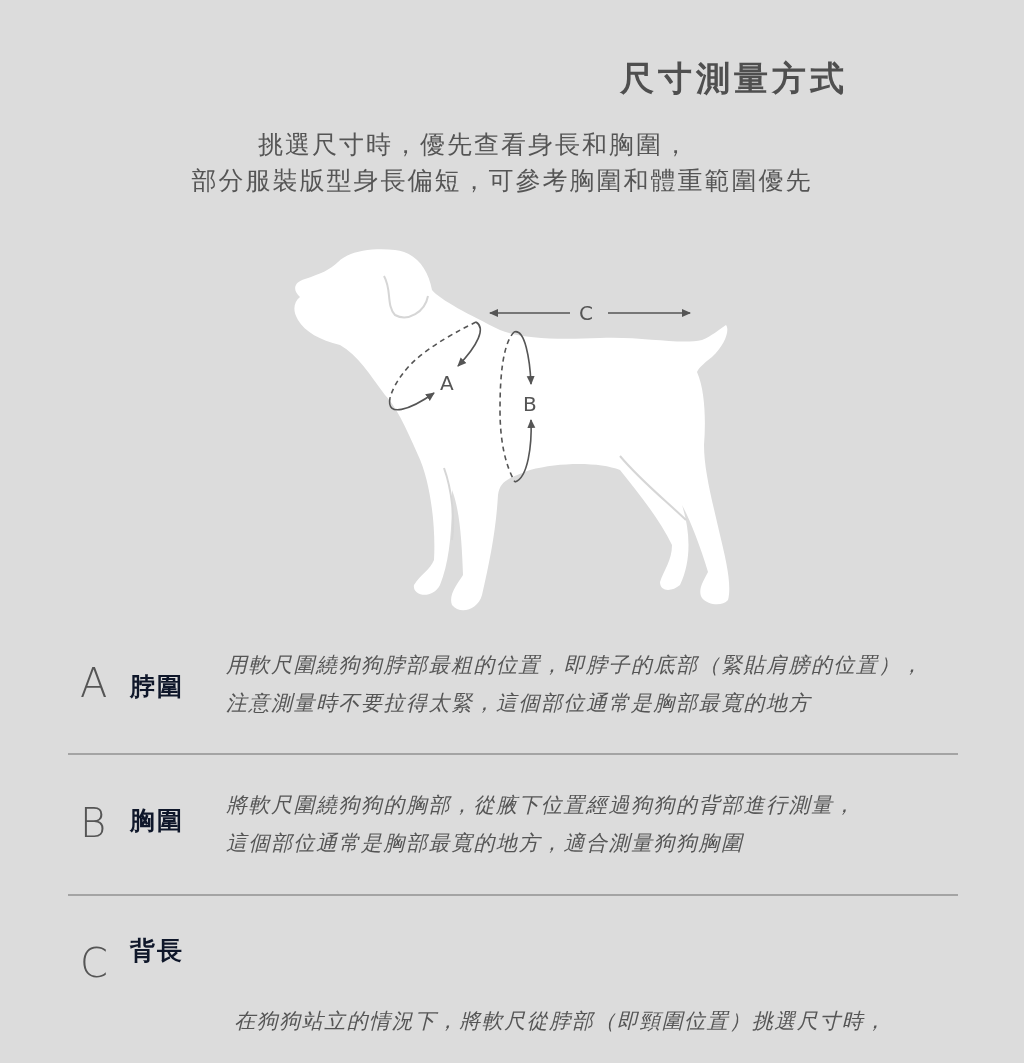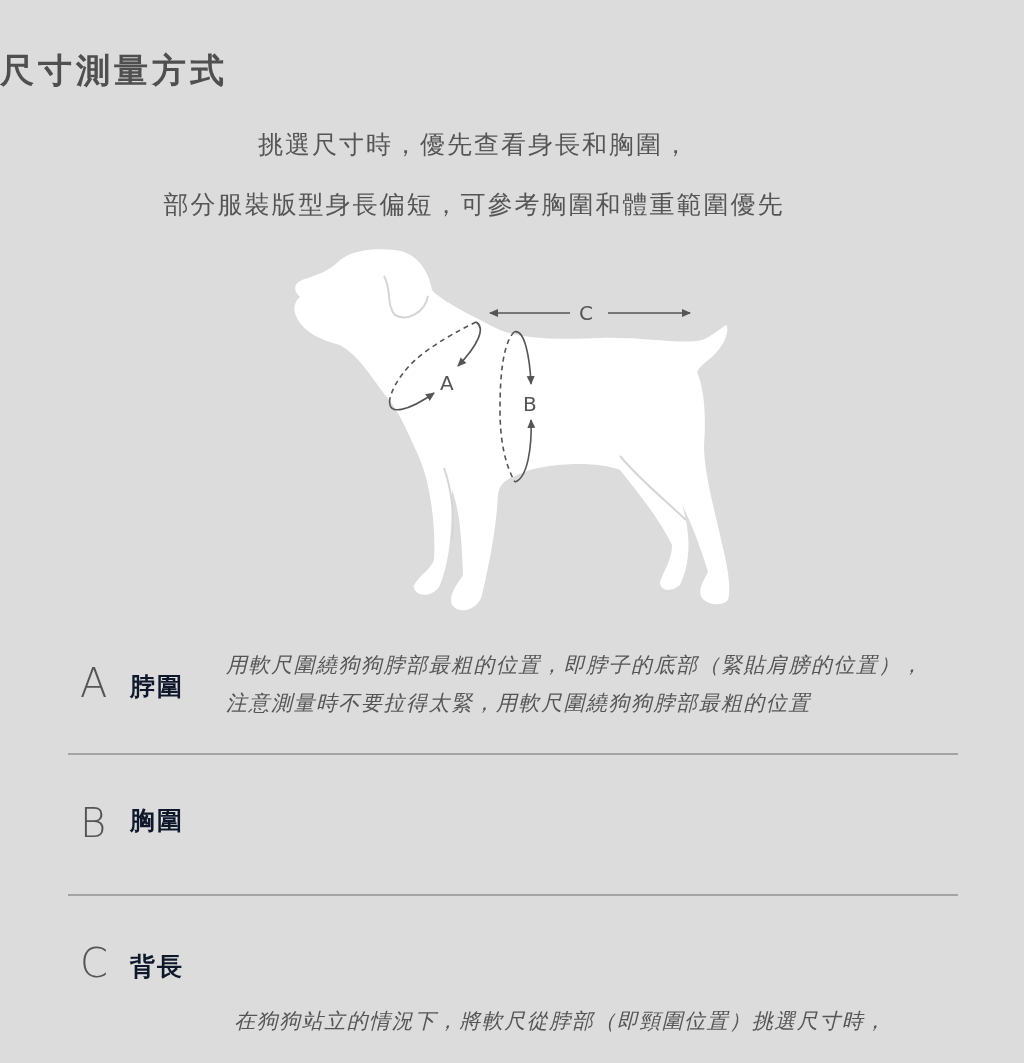--- a/index.html
+++ b/index.html
@@ -4,30 +4,30 @@
 <style>
   html, body { margin:0; padding:0; }
   body {
     width:1024px; height:1063px; overflow:hidden;
     background:#dcdcdc;
     font-family:"DejaVu Sans", "Liberation Sans", sans-serif;
     color:#555555;
     position:relative;
   }
   .title {
-    position:absolute; left:0; top:48px; width:848px;
-    text-align:left; font-size:34px; font-weight:bold; letter-spacing:4px;
+    position:absolute; left:0; top:56px; width:848px;
+    text-align:right; font-size:34px; font-weight:bold; letter-spacing:4px;
     color:#4f4f4f;
   }
   .subtitle {
     position:absolute; left:0; width:948px; text-align:center;
     font-size:25px; letter-spacing:2px; color:#555;
   }
   .sub1 { top:128px; }
-  .sub2 { top:188px; }
+  .sub2 { top:164px;padding-left:28px; }
   .illustration { position:absolute; left:280px; top:240px; width:460px; height:380px; }
   .section {
     position:absolute; left:68px; width:890px;
   }
   .letter {
     position:absolute; left:12px;
     font-family:"DejaVu Sans", sans-serif; font-weight:300;
     font-size:40px; color:#555;
   }
   .label {
@@ -114,31 +114,35 @@
   <line x1="570" y1="313" x2="490" y2="313" stroke="#555" stroke-width="1.6" marker-end="url(#ah)"></line>
   <line x1="608" y1="313" x2="690" y2="313" stroke="#555" stroke-width="1.6" marker-end="url(#ah)"></line>
   <text class="diag-label" x="579" y="320">C</text>
 </svg>
 
 <div class="section" style="top:648px; height:90px;">
   <div class="letter" style="top:12px;">A</div>
   <div class="label" style="top:22px;">脖圍</div>
   <div class="desc" style="top:-2px;">
     <div>用軟尺圍繞狗狗脖部最粗的位置，即脖子的底部（緊貼肩膀的位置），</div>
-    <div>注意測量時不要拉得太緊，用軟尺圍繞狗狗脖部最粗的位置</div>
+    <div>注意測量時不要拉得太緊，這個部位通常是胸部最寬的地方</div>
   </div>
 </div>
 <div class="divider" style="top:753px;"></div>
 
 <div class="section" style="top:788px; height:90px;">
   <div class="letter" style="top:12px;">B</div>
   <div class="label" style="top:16px;">胸圍</div>
+  <div class="desc" style="top:-2px;">
+    <div>將軟尺圍繞狗狗的胸部，從腋下位置經過狗狗的背部進行測量，</div>
+    <div>這個部位通常是胸部最寬的地方，適合測量狗狗胸圍</div>
+  </div>
 </div>
 <div class="divider" style="top:894px;"></div>
 
 <div class="section" style="top:928px; height:90px;">
   <div class="letter" style="top:12px;">C</div>
-  <div class="label" style="top:22px;">背長</div>
+  <div class="label" style="top:6px;">背長</div>
   <div class="desc" style="top:-2px; white-space:pre;">
     <div> 在狗狗站立的情況下，將軟尺從脖部（即頸圍位置）挑選尺寸時，</div>
     
   </div>
 </div>
 
 </body></html>

